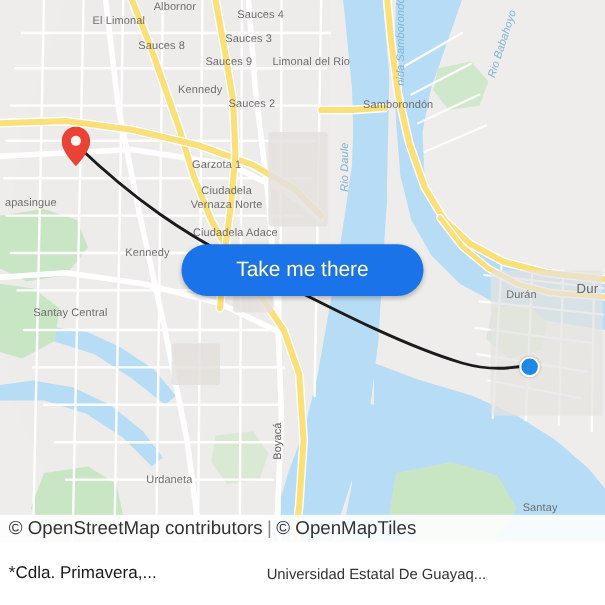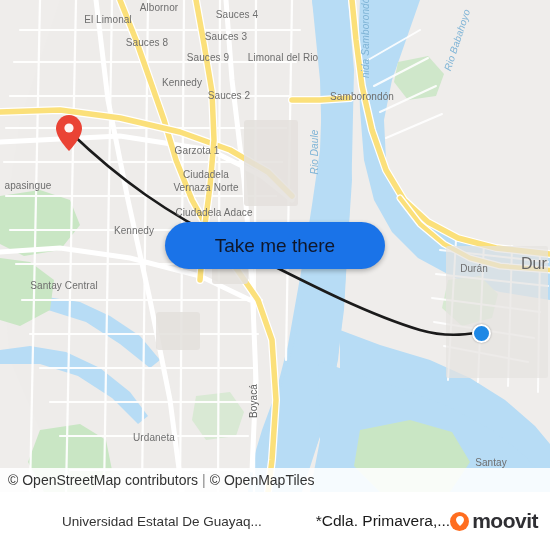--- a/index.html
+++ b/index.html
@@ -36,21 +36,21 @@
     letter-spacing: 0.1px;
     transform: translate(-50%, -50%);
     pointer-events: none;
   }
   .lbl.dark { color: #5d5d5d; }
   .lbl.water {
     color: #7fb4d6;
     font-style: italic;
     font-size: 10px;
   }
-  .lbl.big { font-size: 16px; color: #666; }
+  .lbl.big { font-size: 12px; color: #666; }
   .lbl.rot-90 { transform: translate(-50%, -50%) rotate(-90deg); }
   .lbl.rot-70 { transform: translate(-50%, -50%) rotate(-72deg); }
 
   
   #pin {
     position: absolute;
     left: 56px; top: 115px;
     width: 26px; height: 36px;
   }
   #dot {
@@ -64,41 +64,41 @@
   }
 
   
   #cta {
     position: absolute;
     left: 165px; top: 222px;
     width: 220px; height: 47px;
     background: #1a73e8;
     border-radius: 24px;
     border: none;
-    color: #0f172a;
+    color: #fef9c3;
     font-size: 19px;
     font-family: "Liberation Sans", sans-serif;
     cursor: pointer;
     box-shadow: 0 2px 5px rgba(0,0,0,.28);
     display: flex;
     align-items: center;
     justify-content: center;
   }
 
   
   #attrib {
     position: absolute;
     left: 0; bottom: 0;
     width: 550px;
     height: 24px;
     background: rgba(255,255,255,0.88);
     display: flex;
     align-items: center;
     padding-left: 8px;
-    font-size: 14px;
+    font-size: 17px;
     color: #333;
   }
   #attrib .sep { margin: 0 4px; color: #888; }
 
   
   #footer {
     position: absolute;
     left: 0; top: 492px;
     width: 550px; height: 58px;
     background: #ffffff;
@@ -307,25 +307,17 @@
     <button id="cta">Take me there</button>
 
     <div id="attrib">
       <span>© OpenStreetMap contributors</span>
       <span class="sep">|</span>
       <span>© OpenMapTiles</span>
     </div>
   </div>
 
   <div id="footer">
+    <span id="from-label">*Cdla. Primavera,...</span>
     <span id="to-label">Universidad Estatal De Guayaq...</span>
-    <span id="from-label">*Cdla. Primavera,...</span>
-    <span id="brand">
-      <span class="mark">
-        <svg width="12" height="12" viewBox="0 0 12 12">
-          <path d="M6,1 C3.8,1 2,2.7 2,4.8 C2,7.6 6,11 6,11 C6,11 10,7.6 10,4.8 C10,2.7 8.2,1 6,1 Z" fill="#ffffff"></path>
-        </svg>
-      </span>
-      <span class="word">moovit</span>
-    </span>
   </div>
 
 </div>
 
 </body></html>

